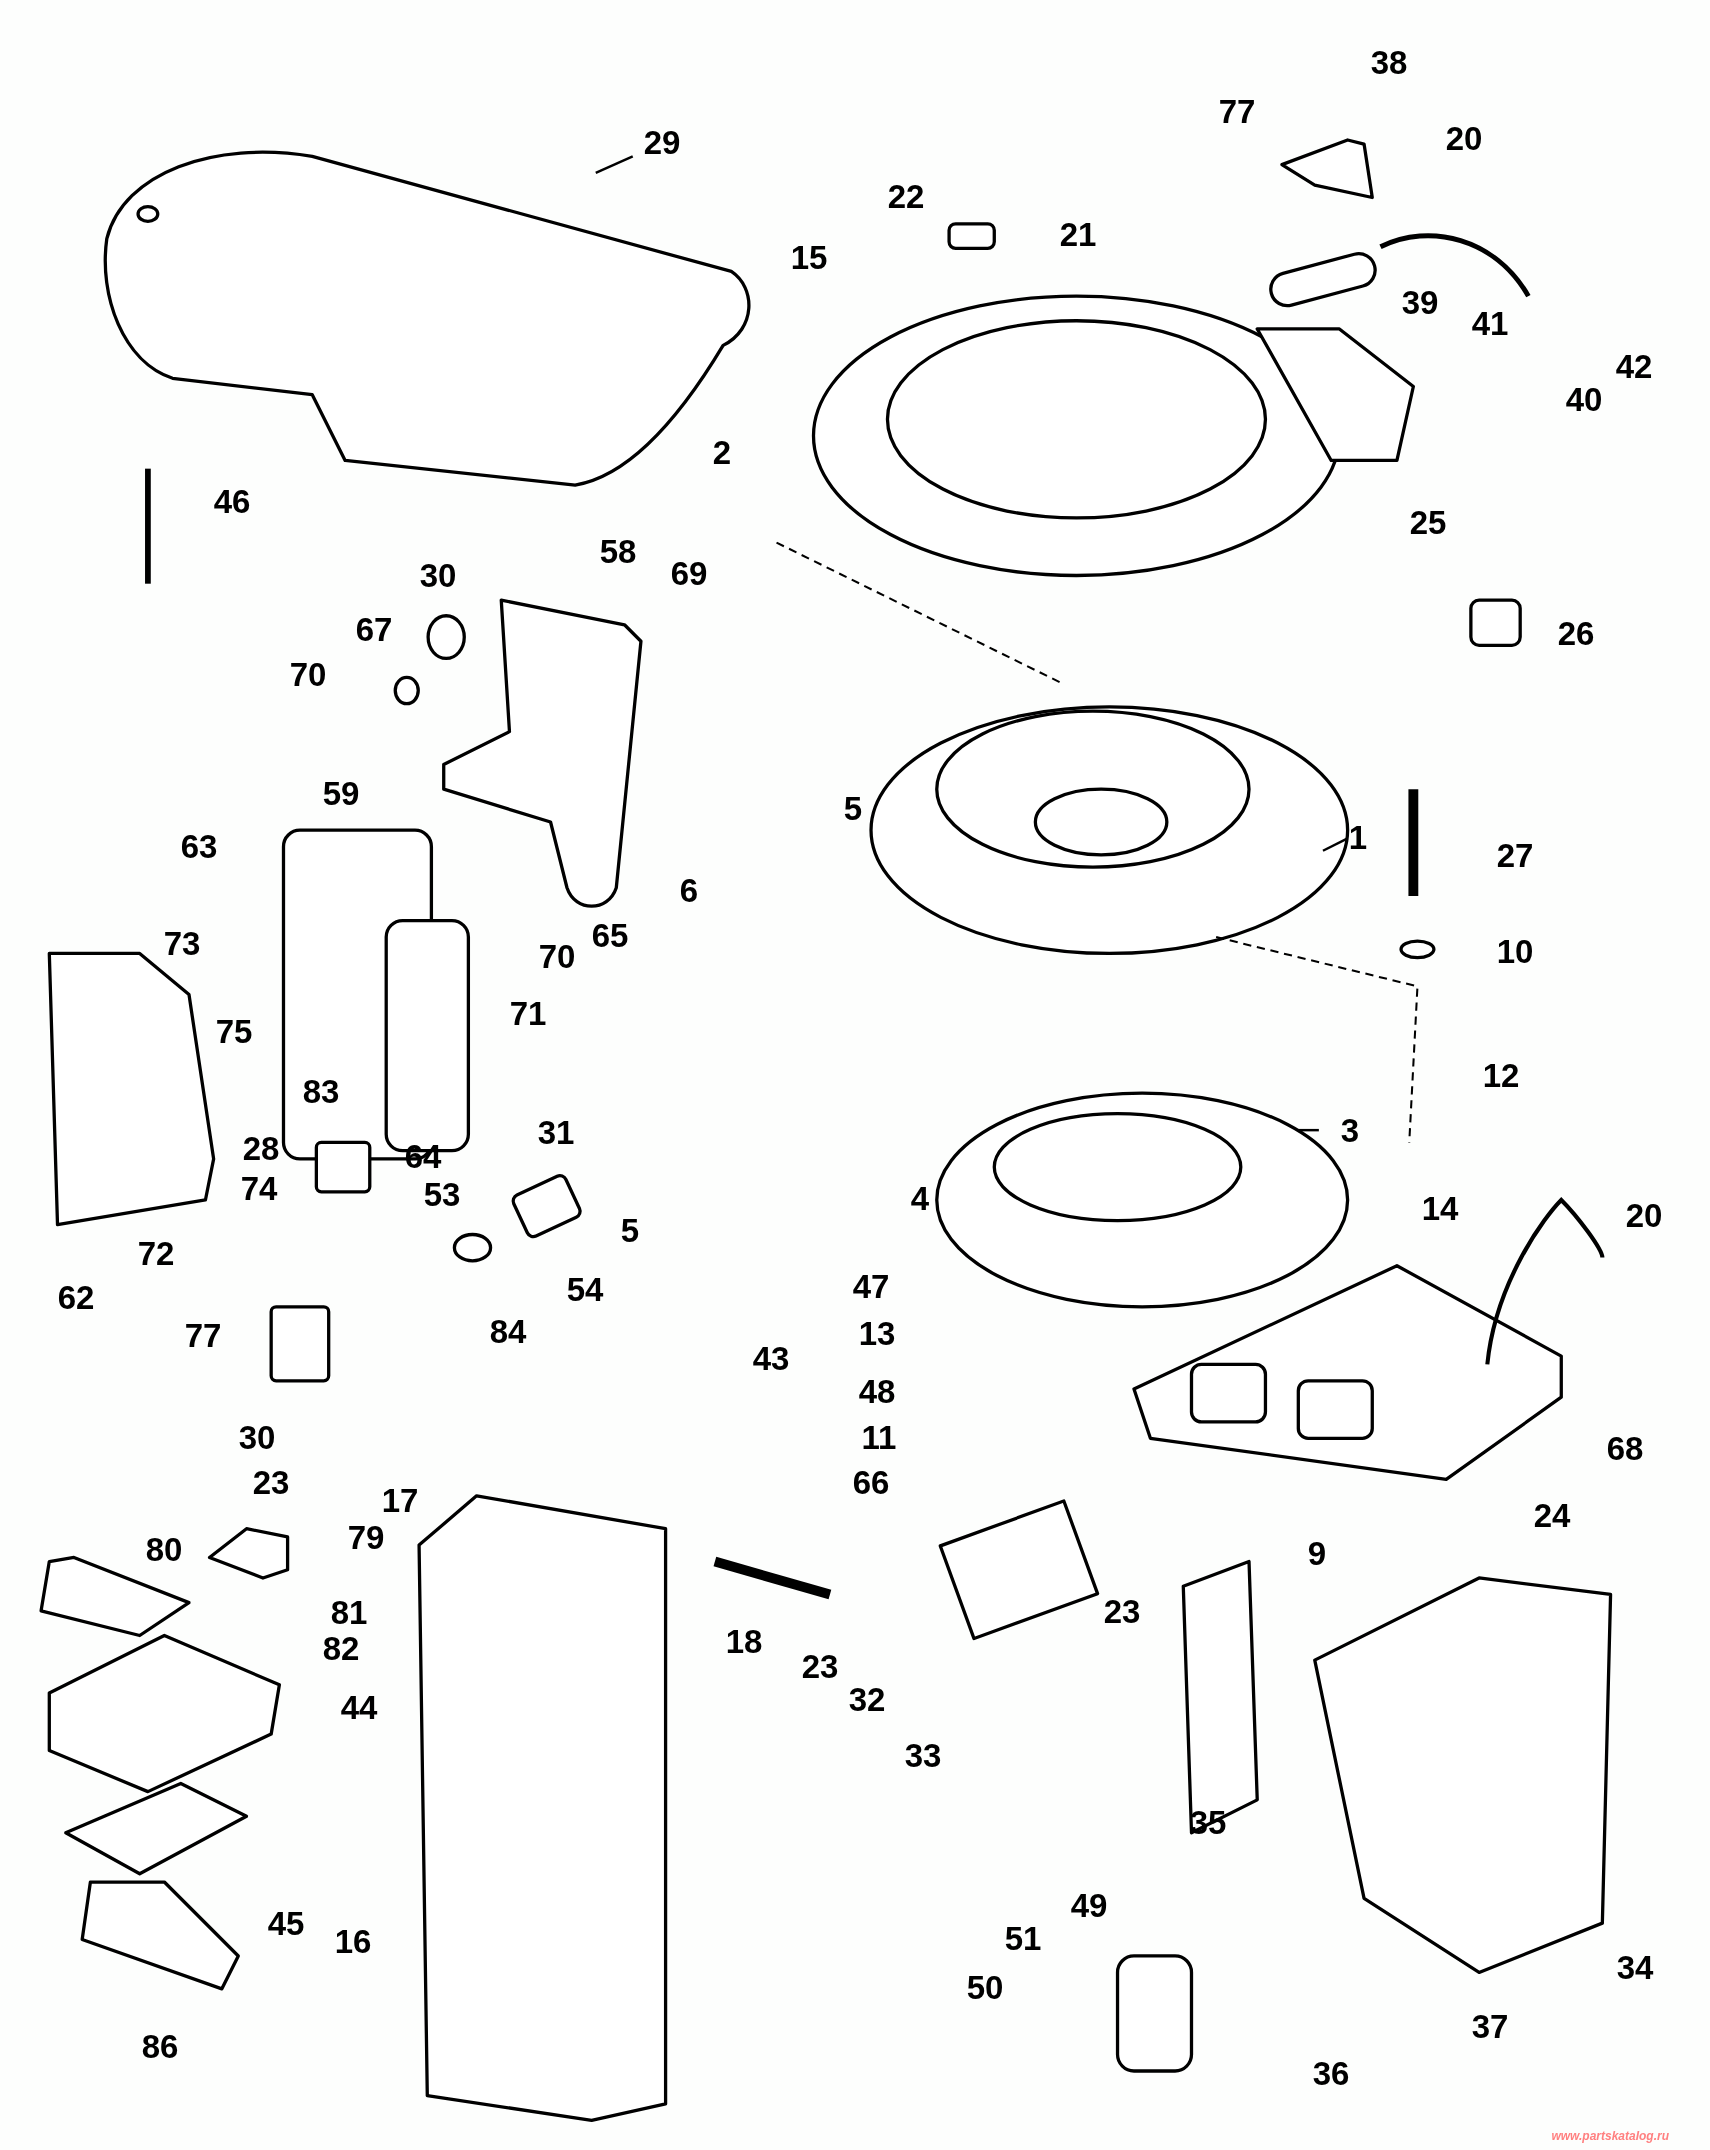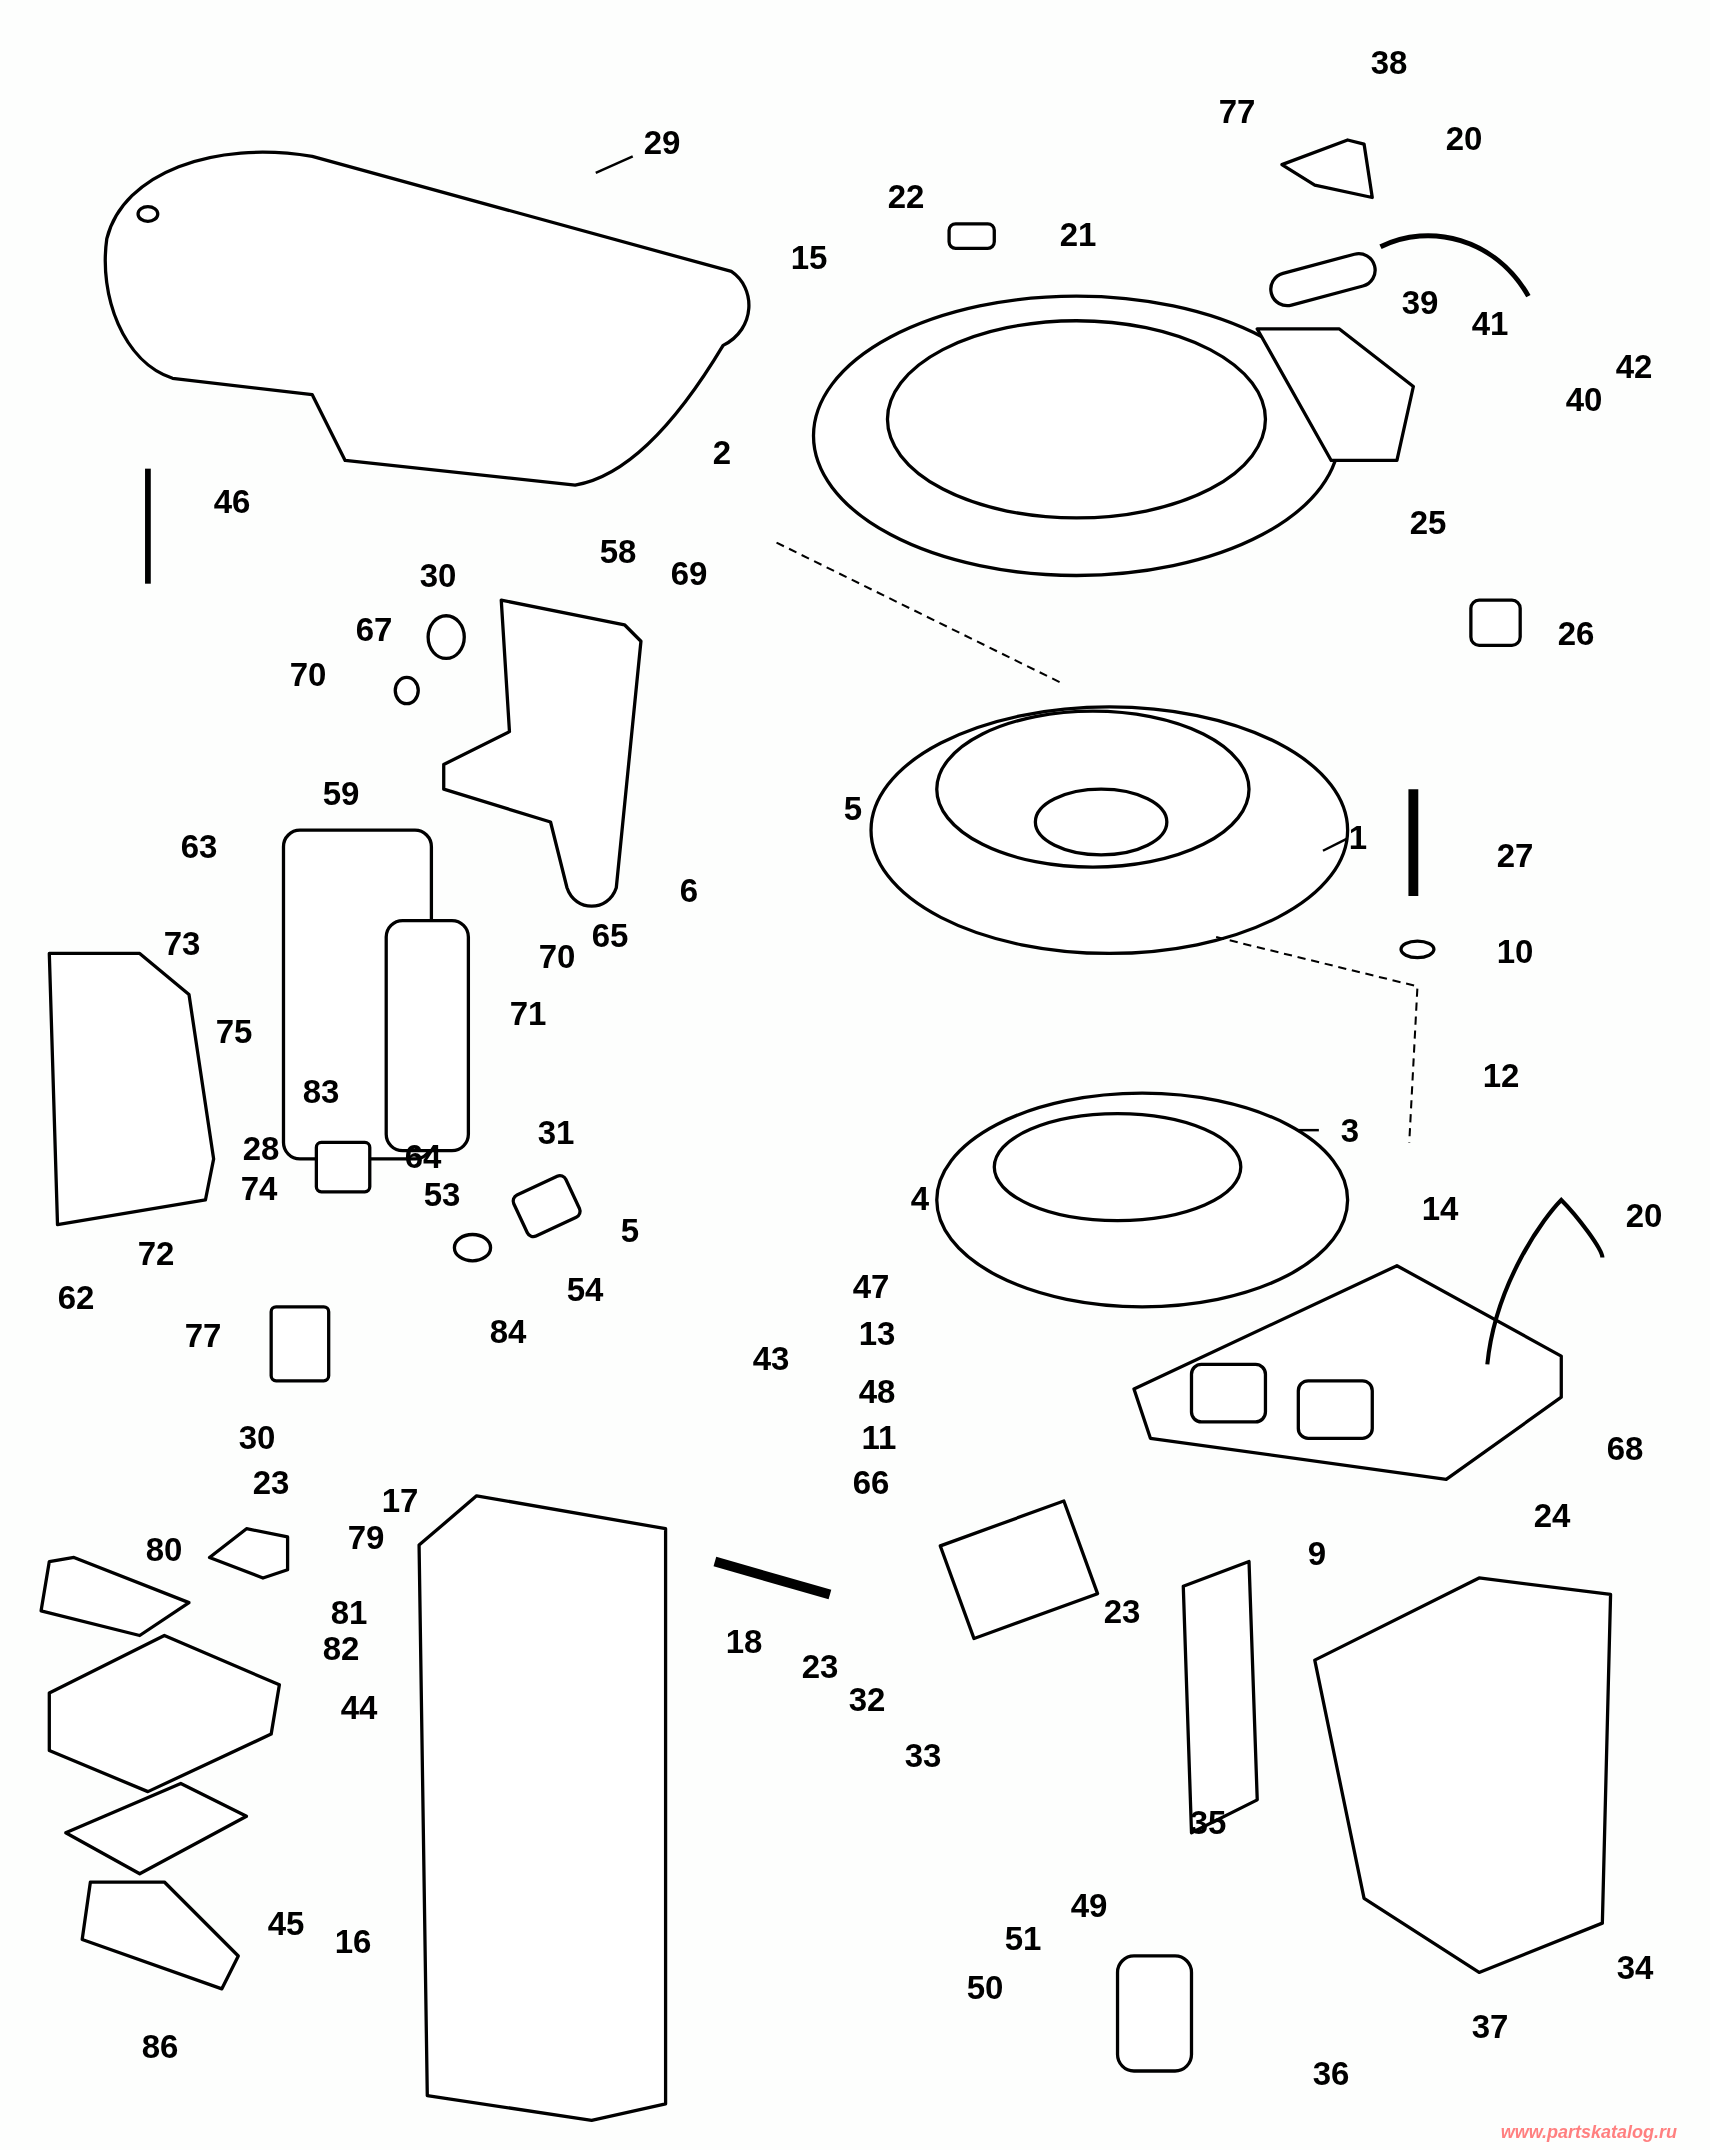--- a/index.html
+++ b/index.html
@@ -1,19 +1,19 @@
 <!DOCTYPE html>
 <html style="font-size:13px"><head>
 <meta charset="utf-8">
 <style>
   html,body{margin:0;padding:0;background:#fdfefd;}
   #canvas{position:relative;width:1710px;height:2151px;background:#fdfefd;overflow:hidden;font-family:"Liberation Sans","DejaVu Sans",sans-serif;}
   #art{position:absolute;left:0;top:0;width:1710px;height:2151px;}
   .lbl{position:absolute;font-weight:bold;font-size:33px;color:#000;line-height:1;white-space:nowrap;transform:translate(-50%,-50%);}
-  .wm{position:absolute;right:33px;bottom:8.2px;color:#ff8080;font-weight:bold;font-style:italic;font-size:18px;}
+  .wm{position:absolute;right:41px;bottom:8.2px;color:#ff8080;font-weight:bold;font-style:italic;font-size:12px;}
   svg .p{fill:#fff;stroke:#000;stroke-width:4;stroke-linejoin:round;}
   svg .l{fill:none;stroke:#000;stroke-width:3;}
   svg .d{fill:none;stroke:#000;stroke-width:2.5;stroke-dasharray:10 7;}
 </style>
 </head>
 <body>
 
 <div id="canvas">
   <svg id="art" viewBox="0 0 2081 2617">
 

